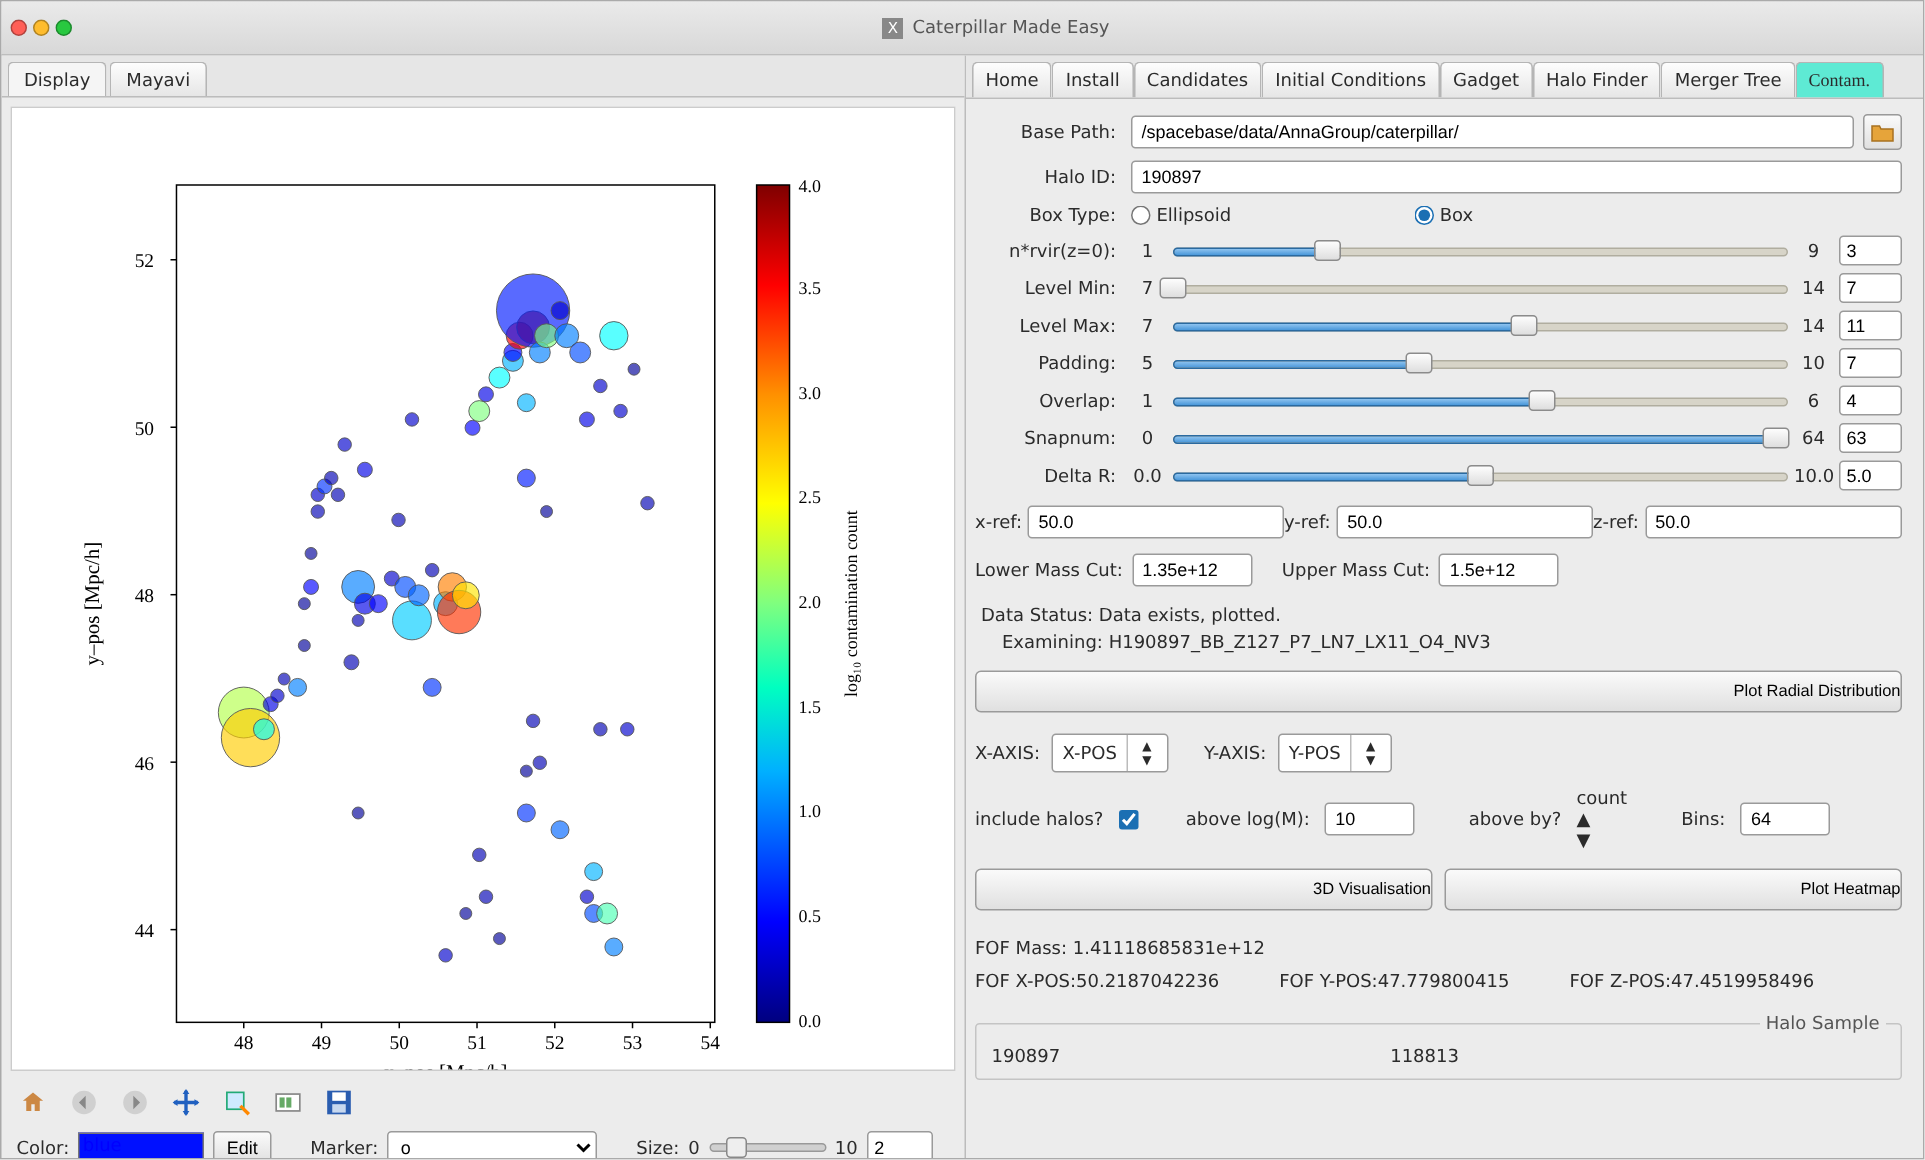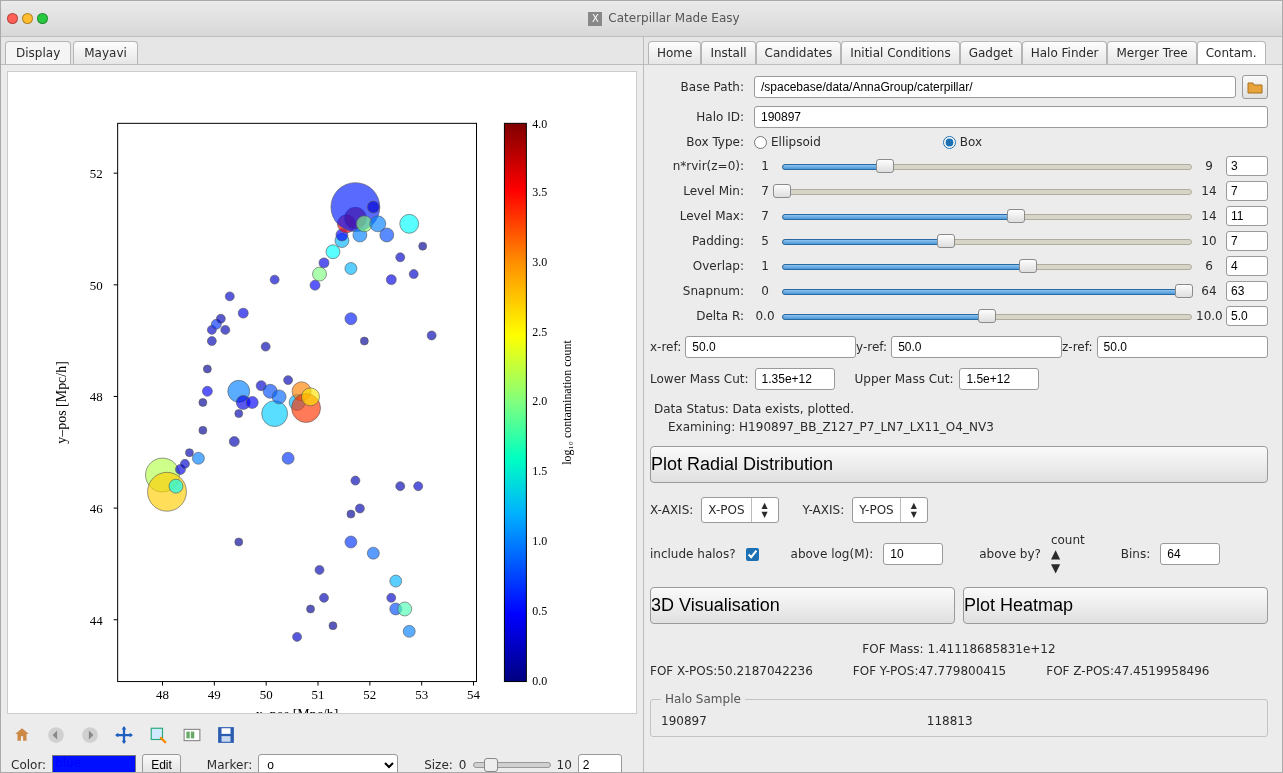--- a/index.html
+++ b/index.html
@@ -36,21 +36,21 @@
   select.combo{height:22px;}
   input.tbox{height:22px;}
   .mini-slider { display:inline-flex; align-items:center; gap:4px;}
   .mini-slider .track{ width:78px;height:6px;background:#d0d0d0;border:1px solid #999; border-radius:3px; position:relative;}
   .mini-slider .thumb{ width:14px;height:14px;background:#eee;border:1px solid #888;border-radius:3px;position:absolute;top:-5px;}
 
   
   .right-panel { flex:1; display:flex; flex-direction:column; overflow:hidden;}
   .tabs-right { display:flex; padding:4px 4px 0 4px; gap:0; background:#e6e6e6; border-bottom:1px solid #bcbcbc; overflow:hidden;}
   .tab-small { background:linear-gradient(#fdfdfd,#e6e6e6); border:1px solid #b5b5b5; border-bottom:none; border-radius:4px 4px 0 0; padding:4px 8px; font-size:12px; cursor:pointer; white-space:nowrap;}
-  .tab-small.active{ background:#ffffff;}
+  .tab-small.active{ background:#5eead4;font-family:Liberation Serif, serif;}
 
   .form-scroll { flex:1; overflow:auto; padding:10px 14px 6px 6px;}
   .frow { display:flex; align-items:center; margin-bottom:7px; gap:6px;}
   .frow .lbl { width:98px; text-align:right; padding-right:4px;}
   .frow input[type=text]{ flex:1; border:1px solid #9a9a9a; border-radius:3px; padding:3px 6px; background:#fff; font-size:12px;}
   .folderbtn{ width:26px;height:24px;border:1px solid #9a9a9a;border-radius:3px;background:linear-gradient(#fafafa,#e0e0e0);display:flex;align-items:center;justify-content:center;cursor:pointer;}
   .radio-lbl{display:flex;align-items:center;gap:4px;margin-right:20px;}
   input[type=radio]{accent-color:#1b6fb3;}
 
   .slider-row { display:flex; align-items:center; margin-bottom:5px; gap:4px;}
@@ -65,39 +65,39 @@
   .triplet{display:flex; gap:0; margin:10px 0;}
   .triplet .cell{display:flex;align-items:center;gap:4px;flex:1;}
   .triplet .cell .l{white-space:nowrap;}
   .triplet .cell input{flex:1;border:1px solid #9a9a9a;border-radius:3px;padding:3px 6px;font-size:12px;}
 
   .mass-row{display:flex;align-items:center;gap:6px;margin-bottom:10px;}
   .mass-row input{width:80px;border:1px solid #9a9a9a;border-radius:3px;padding:3px 6px;font-size:12px;}
 
   .status-block{margin:4px 0 10px 4px; line-height:1.5;}
 
-  .widebtn{ width:100%; background:linear-gradient(#fafafa,#e0e0e0); border:1px solid #9a9a9a; border-radius:4px; padding:7px 0; font-size:18px; cursor:pointer; text-align:left;}
+  .widebtn{ width:100%; background:linear-gradient(#fafafa,#e0e0e0); border:1px solid #9a9a9a; border-radius:4px; padding:7px 0; font-size:11px; cursor:pointer; text-align:right;}
   .twobtn{display:flex;gap:8px;margin:12px 0;}
   .twobtn .widebtn{flex:1;}
 
   .axis-row{display:flex;align-items:center;gap:8px;margin:14px 0 10px 0;}
   .axis-row .spin{display:flex;align-items:center;border:1px solid #9a9a9a;border-radius:3px;background:#fff;justify-content:space-between;}
   .axis-row .spin span{padding:3px 6px;}
   .axis-row .spin .arrows{display:flex;flex-direction:column;border-left:1px solid #bbb;}
   .axis-row .spin .arrows div{width:14px;height:9px;font-size:8px;text-align:center;line-height:9px;cursor:pointer;}
 
   .halos-row{display:flex;align-items:center;gap:10px;margin-bottom:12px;}
   .halos-row input[type=text]{width:60px;border:1px solid #9a9a9a;border-radius:3px;padding:3px 6px;font-size:12px;}
   input[type=checkbox]{accent-color:#1b6fb3;}
 
-  .fof-block{margin-top:15px;line-height:1.8;text-align:center;}
+  .fof-block{margin-top:15px;line-height:1.8;}
   .fof-row{display:flex;gap:40px;flex-wrap:wrap;}
 
   fieldset.hsample{border:1px solid #c4c4c4;border-radius:3px;margin-top:10px;padding:8px 10px;}
-  fieldset.hsample legend{font-size:12px;color:#555;padding:0 4px;}
+  fieldset.hsample legend{font-size:12px;color:#555;padding:0 4px;text-align:right;}
   .hsample-list{display:flex;gap:220px;}
   .hsample-list span{cursor:pointer;}
 </style>
 </head>
 <body>
 
 <div class="window">
 
   <div class="titlebar">
     <span class="tlight tl-red"></span>

